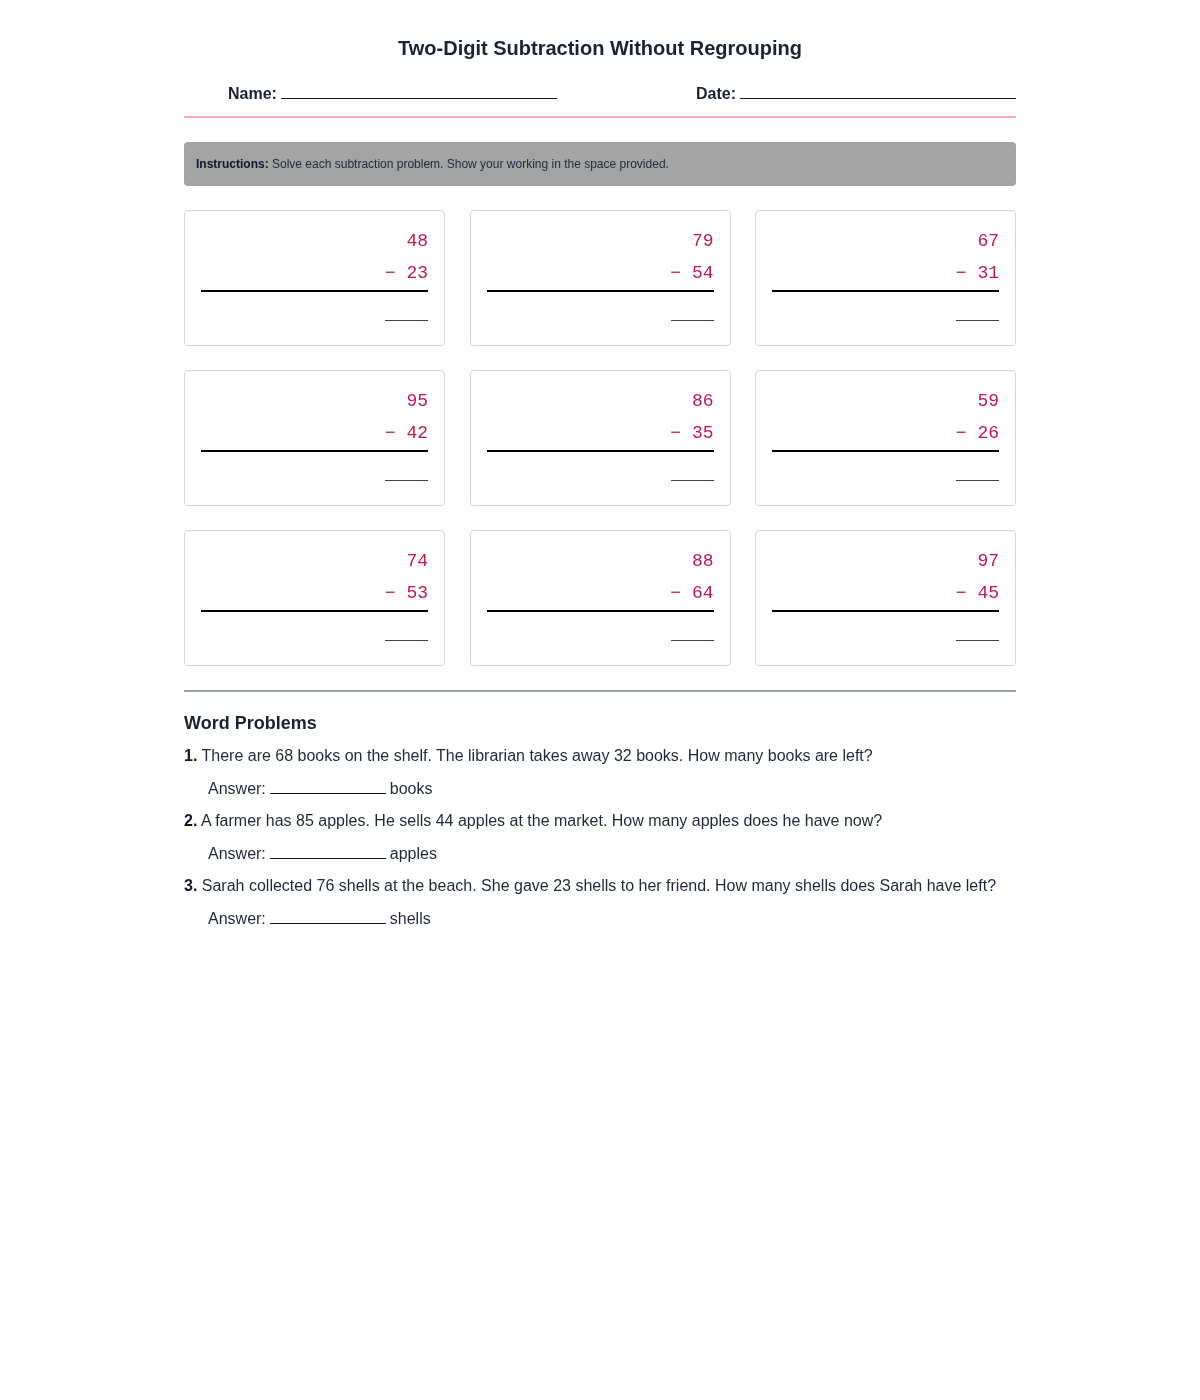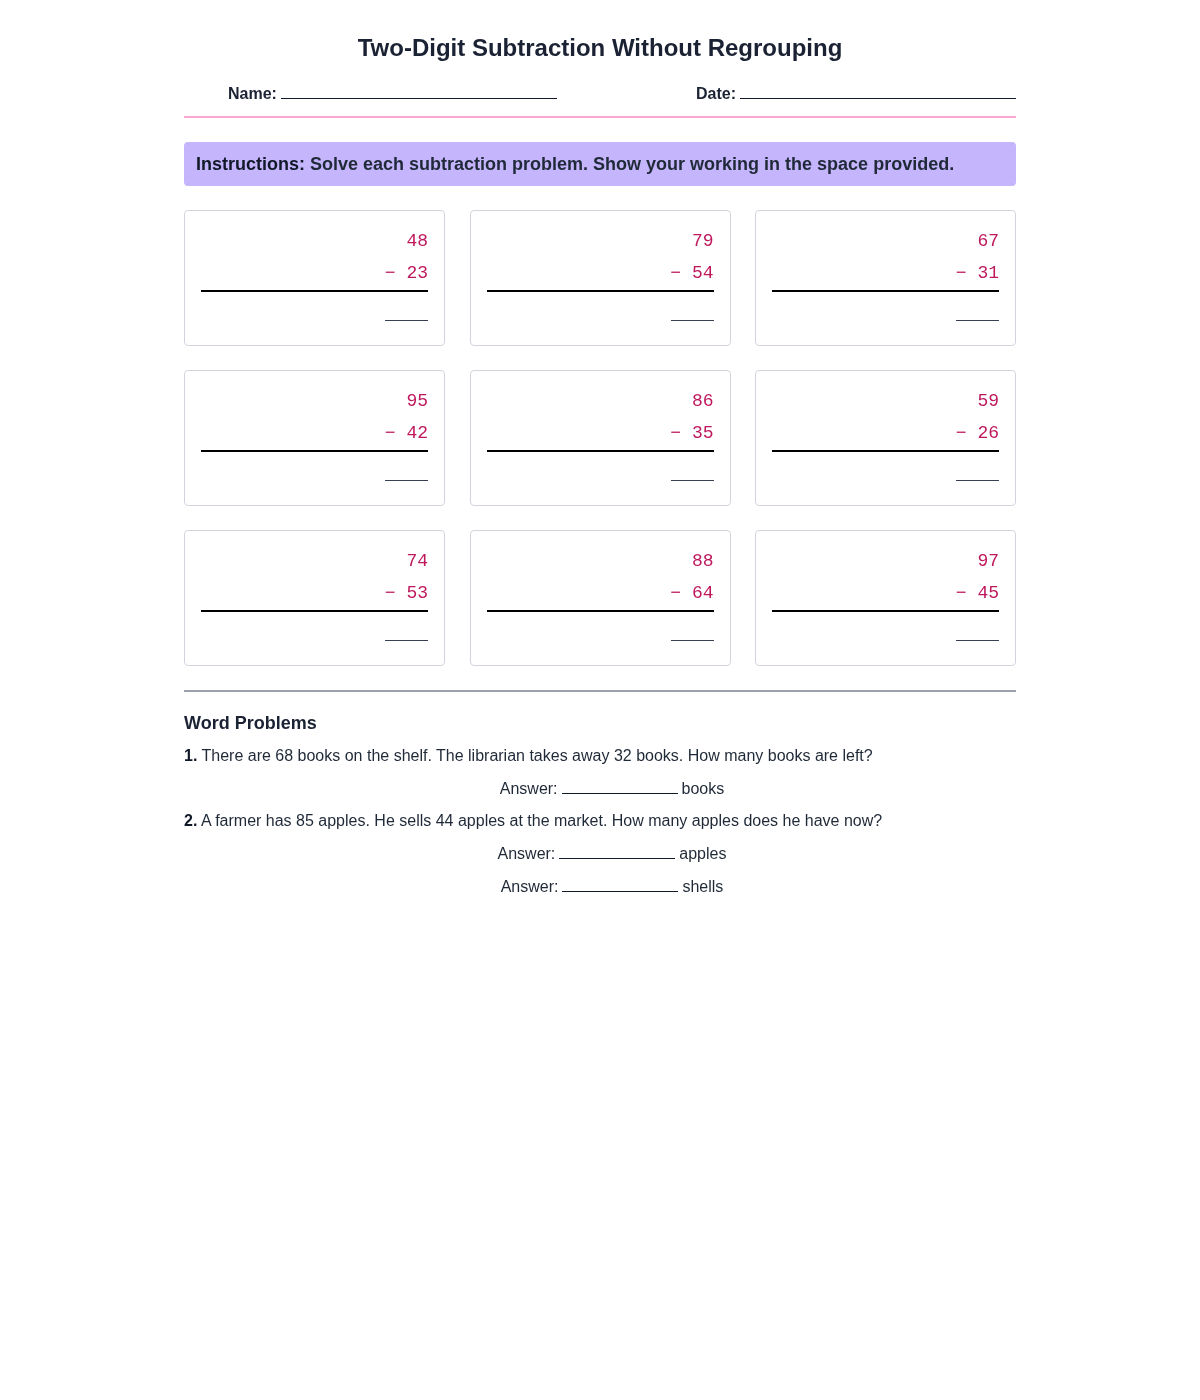--- a/index.html
+++ b/index.html
@@ -10,21 +10,21 @@
       position: relative;
     }
     .page {
       position: absolute;
       left: 184px;
       top: 0;
       width: 832px;
     }
     .title {
       text-align: center;
-      font-size: 24px;
+      font-size: 20px;
       font-weight: bold;
       color: #1a2233;
       margin-top: 34px;
       line-height: 28px;
       height: 28px;
     }
     .meta-row {
       position: relative;
       height: 36px;
       margin-top: 20px;
@@ -43,28 +43,27 @@
     .meta-line {
       display: inline-block;
       width: 276px;
       border-bottom: 1px solid #111827;
       height: 17px;
       vertical-align: baseline;
       margin-left: 4px;
     }
     .instructions {
       margin-top: 24px;
-      background: #c4b5fd;
+      background: #a3a3a3;
       border-radius: 4px;
       height: 44px;
       padding: 13px 12px;
-      font-size: 18px;
+      font-size: 12px;
       line-height: 18px;
       color: #1f2937;
-      font-weight: bold;
     }
     .instructions b { color: #111827; }
     .grid {
       margin-top: 24px;
       display: grid;
       grid-template-columns: 261px 261px 261px;
       column-gap: 24.5px;
       row-gap: 24px;
     }
     .problem {
@@ -120,21 +119,20 @@
     .wp {
       margin-top: 12px;
       font-size: 16px;
       line-height: 20px;
       color: #1f2937;
     }
     .wp .q b { color: #111827; }
     .wp .answer {
       margin-top: 12px;
       margin-left: 24px;
-      text-align: center;
     }
     .wp .ans-blank {
       display: inline-block;
       width: 116px;
       border-bottom: 1px solid #111827;
       height: 16px;
       vertical-align: baseline;
       margin: 0 4px;
     }
   </style>
@@ -230,17 +228,20 @@
   <div class="wp">
     <div class="q">
       <b>2.</b><span> A farmer has 85 apples. He sells 44 apples at the market. How many apples does he have now?</span>
     </div>
     <div class="answer">
       <span>Answer:</span><span class="ans-blank"></span><span>apples</span>
     </div>
   </div>
 
   <div class="wp">
+    <div class="q">
+      <b>3.</b><span> Sarah collected 76 shells at the beach. She gave 23 shells to her friend. How many shells does Sarah have left?</span>
+    </div>
     <div class="answer">
       <span>Answer:</span><span class="ans-blank"></span><span>shells</span>
     </div>
   </div>
 </div>
 
 </body></html>

